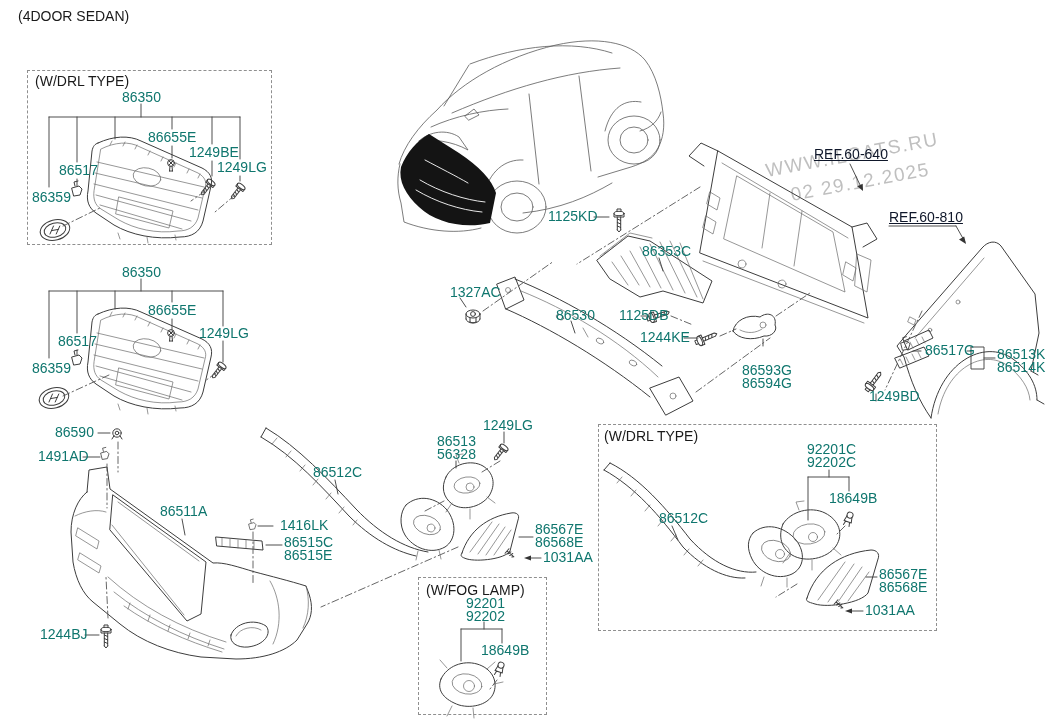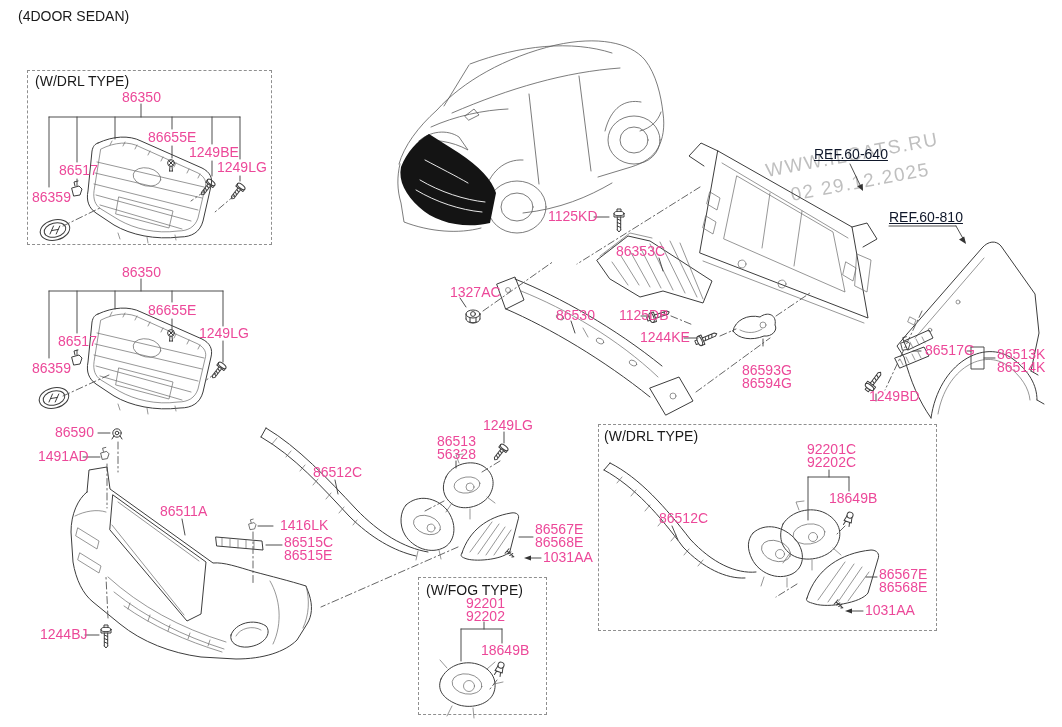--- a/index.html
+++ b/index.html
@@ -1,19 +1,19 @@
 <!DOCTYPE html>
 <html><head>
 <meta charset="utf-8">
 <style>
   html,body{margin:0;padding:0;background:#fff;}
   .canvas{position:relative;width:1062px;height:727px;background:#fff;overflow:hidden;
           font-family:"Liberation Sans",sans-serif;}
   .canvas svg{position:absolute;left:0;top:0;}
-  .lbl{position:absolute;font-size:14px;line-height:13px;color:#ec4899;white-space:nowrap;}
+  .lbl{position:absolute;font-size:14px;line-height:13px;color:#0f766e;white-space:nowrap;}
   .lbl span{display:block;}
   .blk{color:#1a1a1a;}
   .ref{color:#0f172a;text-decoration:underline;}
   .box{position:absolute;border:1px dashed #8f8f8f;}
   .wm{position:absolute;color:#b9b9b9;font-size:19px;letter-spacing:1.5px;white-space:nowrap;
       transform:rotate(-10.5deg);transform-origin:left center;opacity:.9;}
   .art{stroke:#3d3d3d;fill:none;stroke-width:1;stroke-linecap:round;stroke-linejoin:round;}
   .thin{stroke:#6a6a6a;stroke-width:.7;}
   .ld{stroke:#444;stroke-width:.95;}
   .dd{stroke:#555;stroke-width:.9;stroke-dasharray:7 3 1.5 3;}
@@ -269,21 +269,21 @@
       <path d="M922,311 L885,390 M845,526 L837,534 M497,680 L490,689 M797,584 L776,597"></path>
     </g>
   </svg>
 
   <div class="box" style="left:27px;top:70px;width:243px;height:173px"></div>
   <div class="box" style="left:418px;top:577px;width:127px;height:136px"></div>
   <div class="box" style="left:598px;top:424px;width:337px;height:205px"></div>
 
   <div class="lbl blk" style="left:18px;top:10px">(4DOOR SEDAN)</div>
   <div class="lbl blk" style="left:35px;top:75px">(W/DRL TYPE)</div>
-  <div class="lbl blk" style="left:426px;top:584px">(W/FOG TYPE)</div>
+  <div class="lbl blk" style="left:426px;top:584px">(W/FOG LAMP)</div>
   <div class="lbl blk" style="left:604px;top:430px">(W/DRL TYPE)</div>
 
   <div class="lbl" style="left:122px;top:91px">86350</div>
   <div class="lbl" style="left:148px;top:131px">86655E</div>
   <div class="lbl" style="left:189px;top:146px">1249BE</div>
   <div class="lbl" style="left:217px;top:161px">1249LG</div>
   <div class="lbl" style="left:59px;top:164px">86517</div>
   <div class="lbl" style="left:32px;top:191px">86359</div>
 
   <div class="lbl" style="left:122px;top:266px">86350</div>
@@ -314,21 +314,21 @@
     </div>
   <div class="lbl" style="left:543px;top:551px">1031AA</div>
 
   <div class="lbl" style="left:466px;top:597px">
       <span>92201</span>
       <span>92202</span>
     </div>
   <div class="lbl" style="left:481px;top:644px">18649B</div>
 
   <div class="lbl" style="left:548px;top:210px">1125KD</div>
-  <div class="lbl" style="left:616px;top:245px">86353C</div>
+  <div class="lbl" style="left:642px;top:245px">86353C</div>
   <div class="lbl" style="left:450px;top:286px">1327AC</div>
   <div class="lbl" style="left:556px;top:309px">86530</div>
   <div class="lbl" style="left:619px;top:309px">1125DB</div>
   <div class="lbl" style="left:640px;top:331px">1244KE</div>
   <div class="lbl" style="left:742px;top:364px">
       <span>86593G</span>
       <span>86594G</span>
     </div>
 
   <div class="lbl ref" style="left:814px;top:148px">REF.60-640</div>

